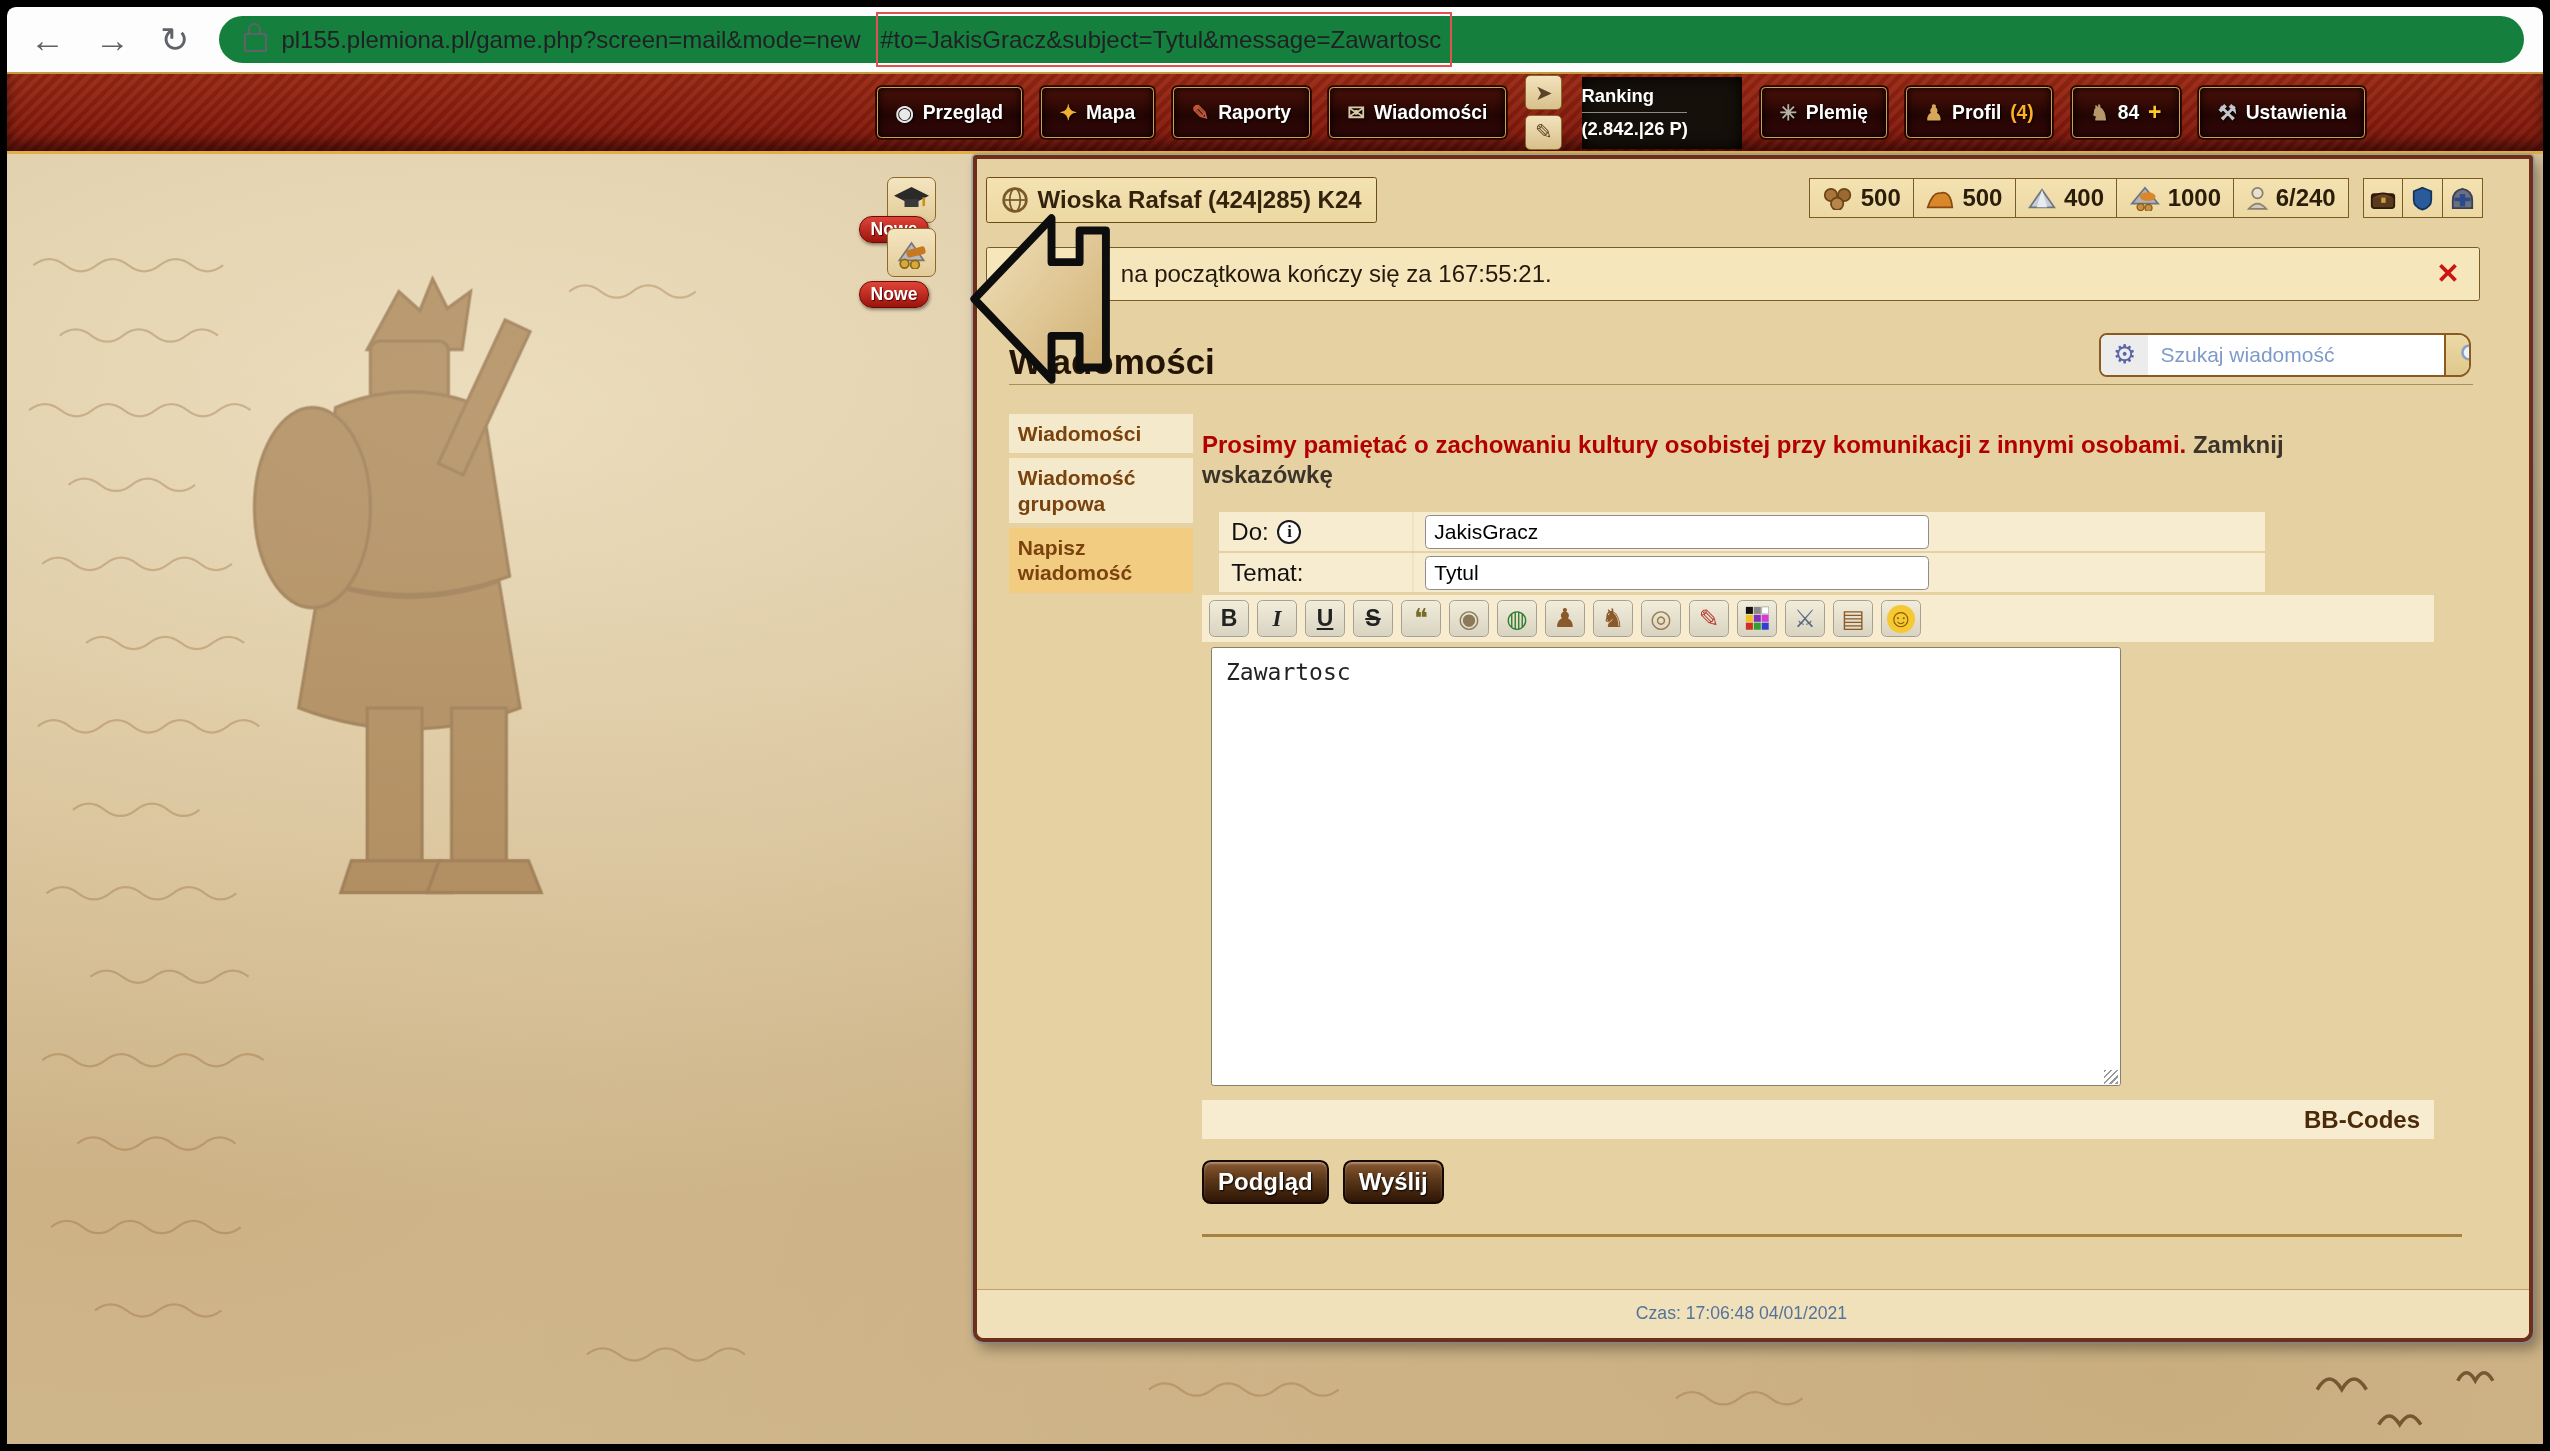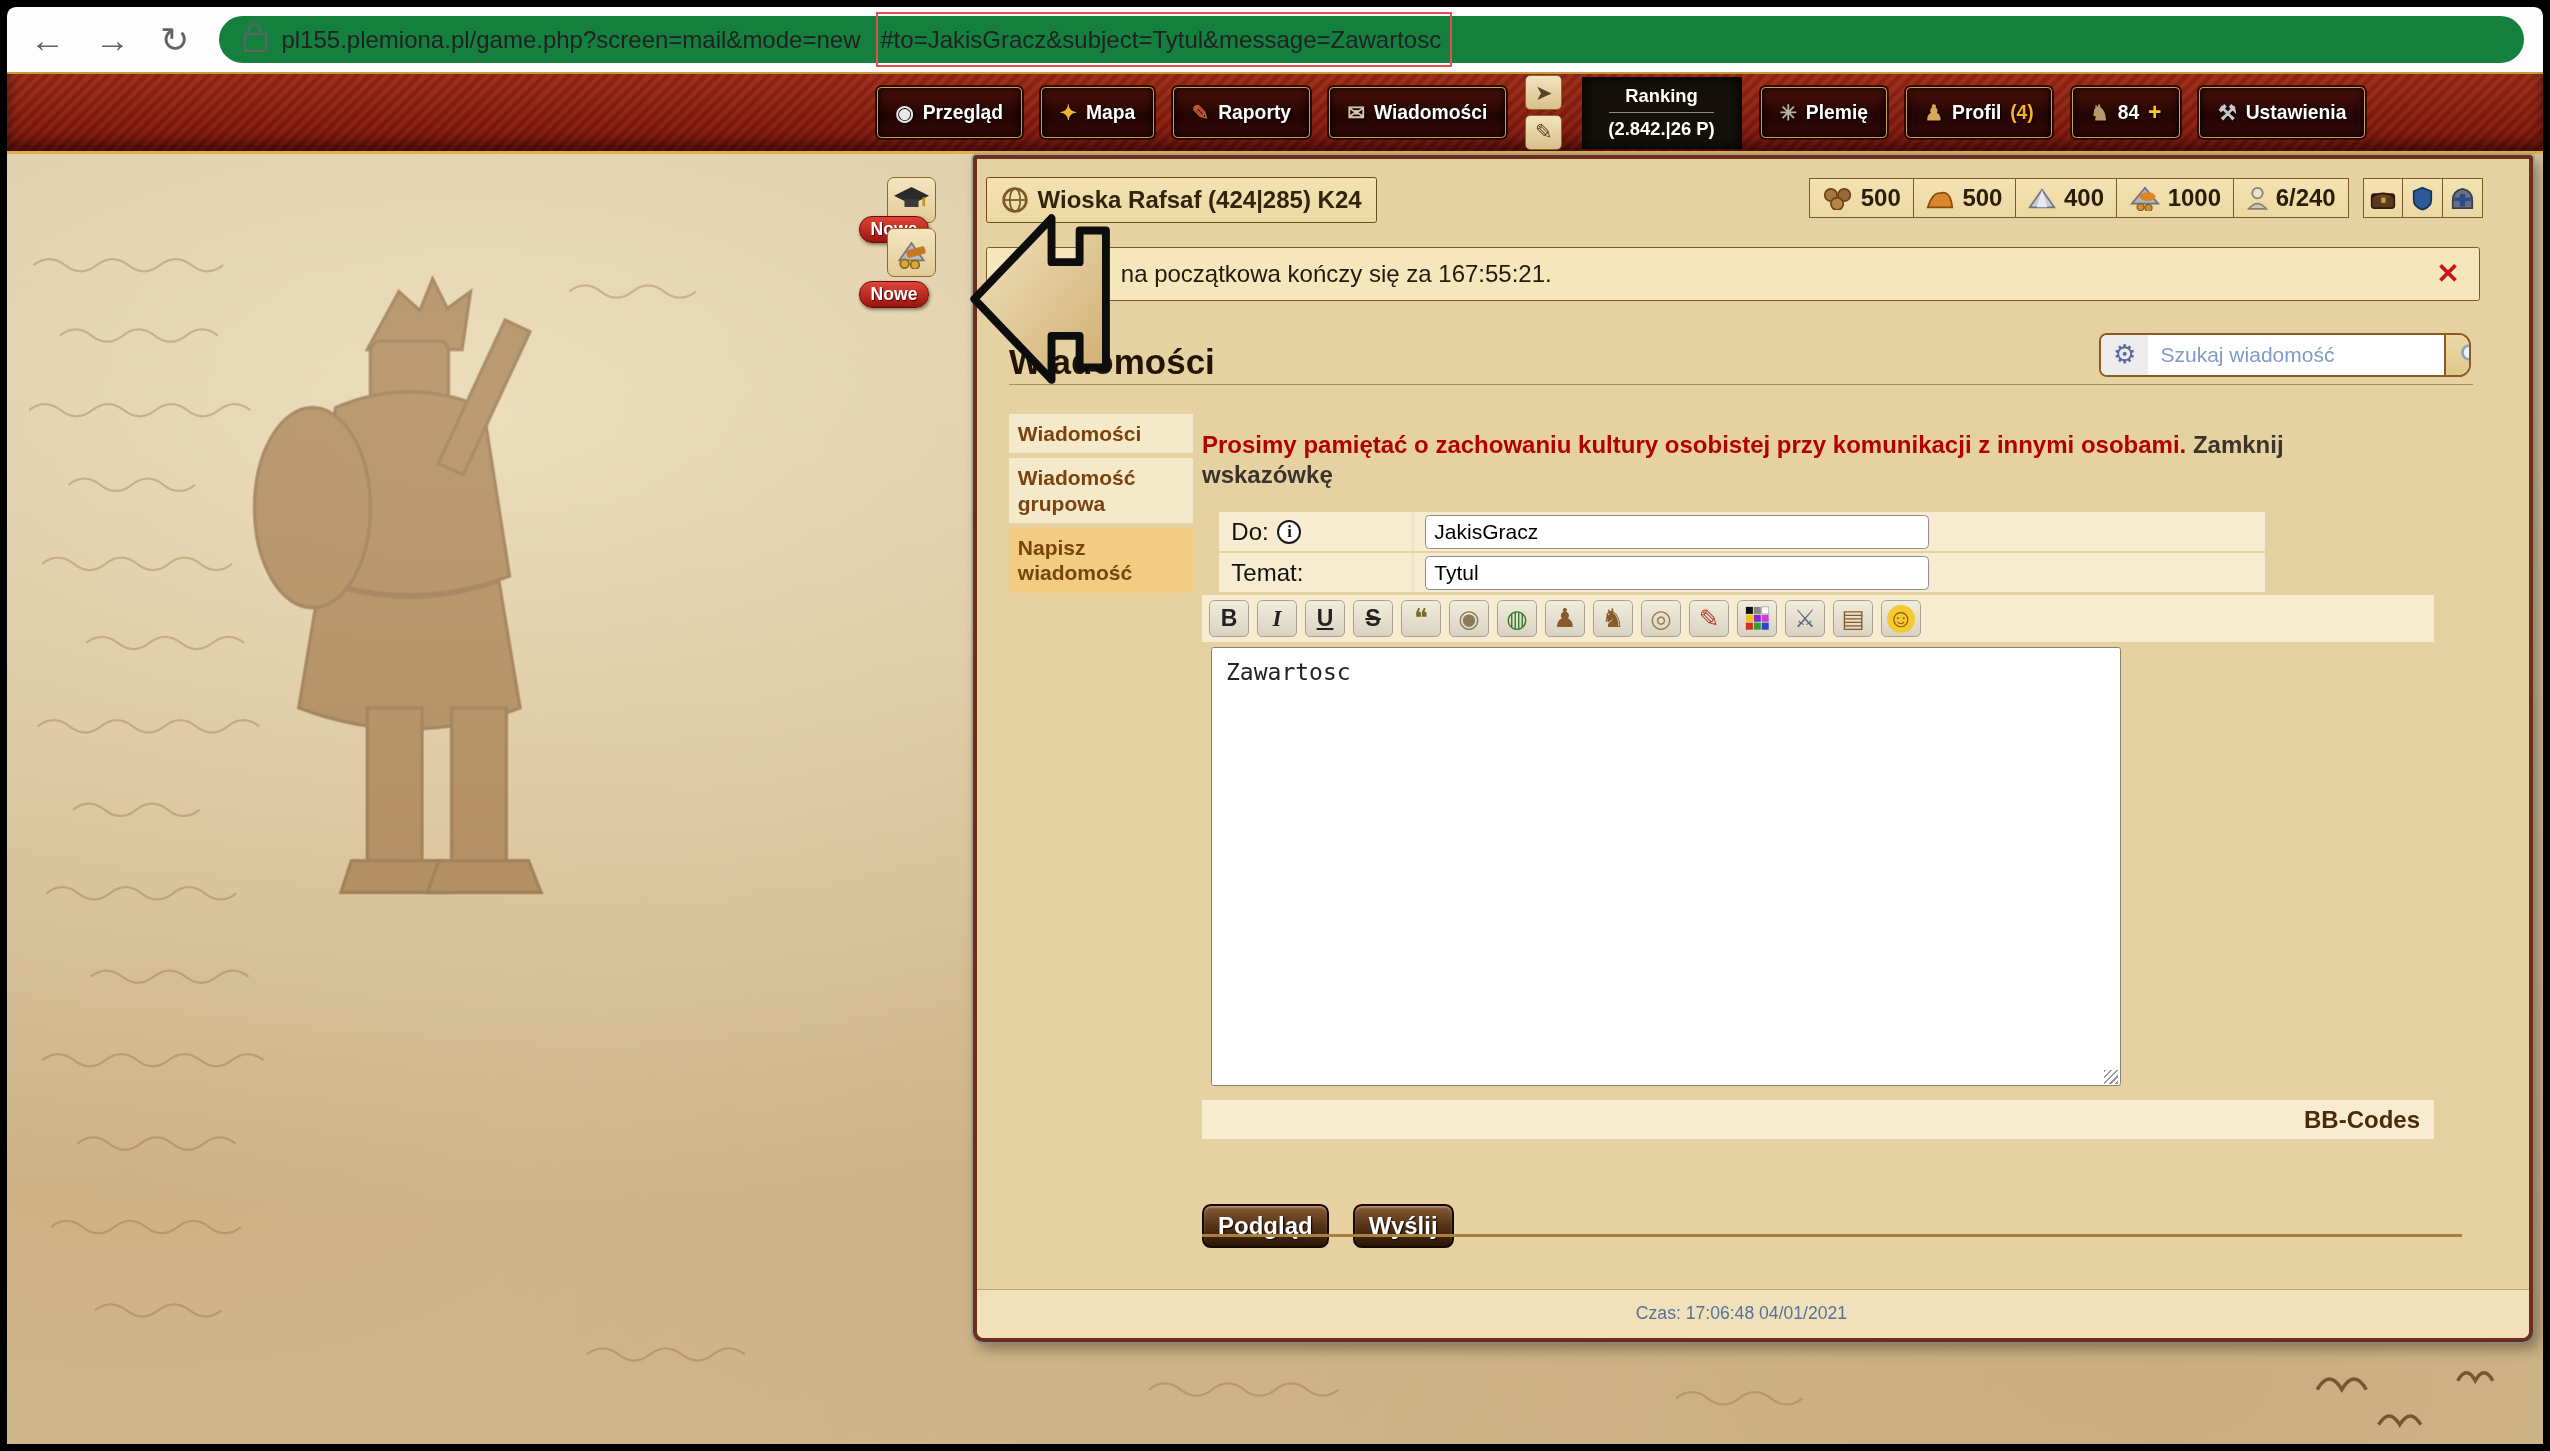--- a/index.html
+++ b/index.html
@@ -53,21 +53,21 @@
   }
   .navbtn .nic{font-size:21px;line-height:1;}
   .badge-orange{color:#ffb020;font-weight:bold;}
   .plus-gold{color:#ffc825;font-weight:bold;font-size:23px;}
   .quick-col{display:flex;flex-direction:column;gap:4.4px;flex:none;}
   .qbtn{width:37px;height:35px;background:linear-gradient(#f2e3bd,#d9c08c);
     border:1.8px solid #8a6a2c;border-radius:5.3px;display:flex;align-items:center;justify-content:center;
     font-size:21px;color:#5a4326;box-sizing:border-box;}
   .ranking{
     width:160px;height:72px;background:#15100a;display:flex;flex-direction:column;
-    align-items:center;justify-content:center;color:#fff;font-weight:bold;font-size:18.4px;flex:none;
+    align-items:flex-start;justify-content:center;color:#fff;font-weight:bold;font-size:18.4px;flex:none;
     box-shadow:inset 0 0 16px #000;
   }
   .ranking .div{width:105px;border-top:1.8px solid #8a8a8a;margin:5.3px 0;}
   
   .side-tabs{position:absolute;left:852px;top:105px;width:98px;height:134px;z-index:20;}
   .stab{position:absolute;width:49px;height:46px;background:linear-gradient(#f4e5c0,#e2cb98);
     border:1.8px solid #8a6a2c;border-radius:7px;display:flex;align-items:center;justify-content:center;box-sizing:border-box;}
   .nowe{position:absolute;padding:1.8px 10.5px;font-size:17.6px;font-weight:bold;color:#fff;
     background:linear-gradient(#e04438,#9a140c);border:1.8px solid #6a0b06;border-radius:13px;
     box-shadow:0.9px 1.8px 3.5px rgba(0,0,0,.45);text-shadow:0.9px 0.9px 0.9px #500;}
@@ -155,21 +155,21 @@
     color:#8a5a00;font-size:25.5px;text-align:center;}
   
   .msg-area{position:absolute;left:234px;top:488px;width:910px;height:439px;box-sizing:border-box;
     border:1.8px solid #86806f;border-radius:2.6px;background:#fff;resize:none;
     font-family:"DejaVu Sans Mono",monospace;font-size:23px;color:#222;padding:10.5px 14px;outline:none;}
   .resize-corner{position:absolute;left:1127px;top:911px;width:14px;height:14px;
     background:repeating-linear-gradient(135deg,#999 0 1.8px,transparent 1.8px 4.4px);}
   
   .bb-row{position:absolute;left:225px;top:941px;width:1232px;height:39px;background:#f8ecd0;
     text-align:right;font-size:24px;font-weight:bold;color:#4a2a08;line-height:39px;padding-right:14px;box-sizing:border-box;}
-  .action-btns{position:absolute;left:225px;top:1045px;display:flex;gap:24px;}
+  .action-btns{position:absolute;left:225px;top:1001px;display:flex;gap:14px;}
   .gbtn{background:linear-gradient(#8a5a32,#5a3618 45%,#2e1505);border:2.6px solid #150a02;border-radius:8.8px;
     color:#fff;font-weight:bold;font-size:24px;padding:6.1px 14px;text-shadow:0.9px 0.9px 1.8px #000;
     box-shadow:inset 0 1.8px 1.8px rgba(255,255,255,.35);font-family:"Liberation Sans",sans-serif;}
   .hr-line{position:absolute;left:225px;top:1075px;width:1260px;border-top:3.5px solid #a8813e;}
   .panel-footer{position:absolute;left:0;right:0;bottom:0;height:49px;background:#f0e1ba;
     border-top:1.8px solid #bfa269;text-align:center;font-size:17.6px;color:#53739c;
     line-height:47px;padding-right:23px;box-sizing:border-box;border-radius:0 0 7px 7px;}
 </style>
 </head>
 <body>

